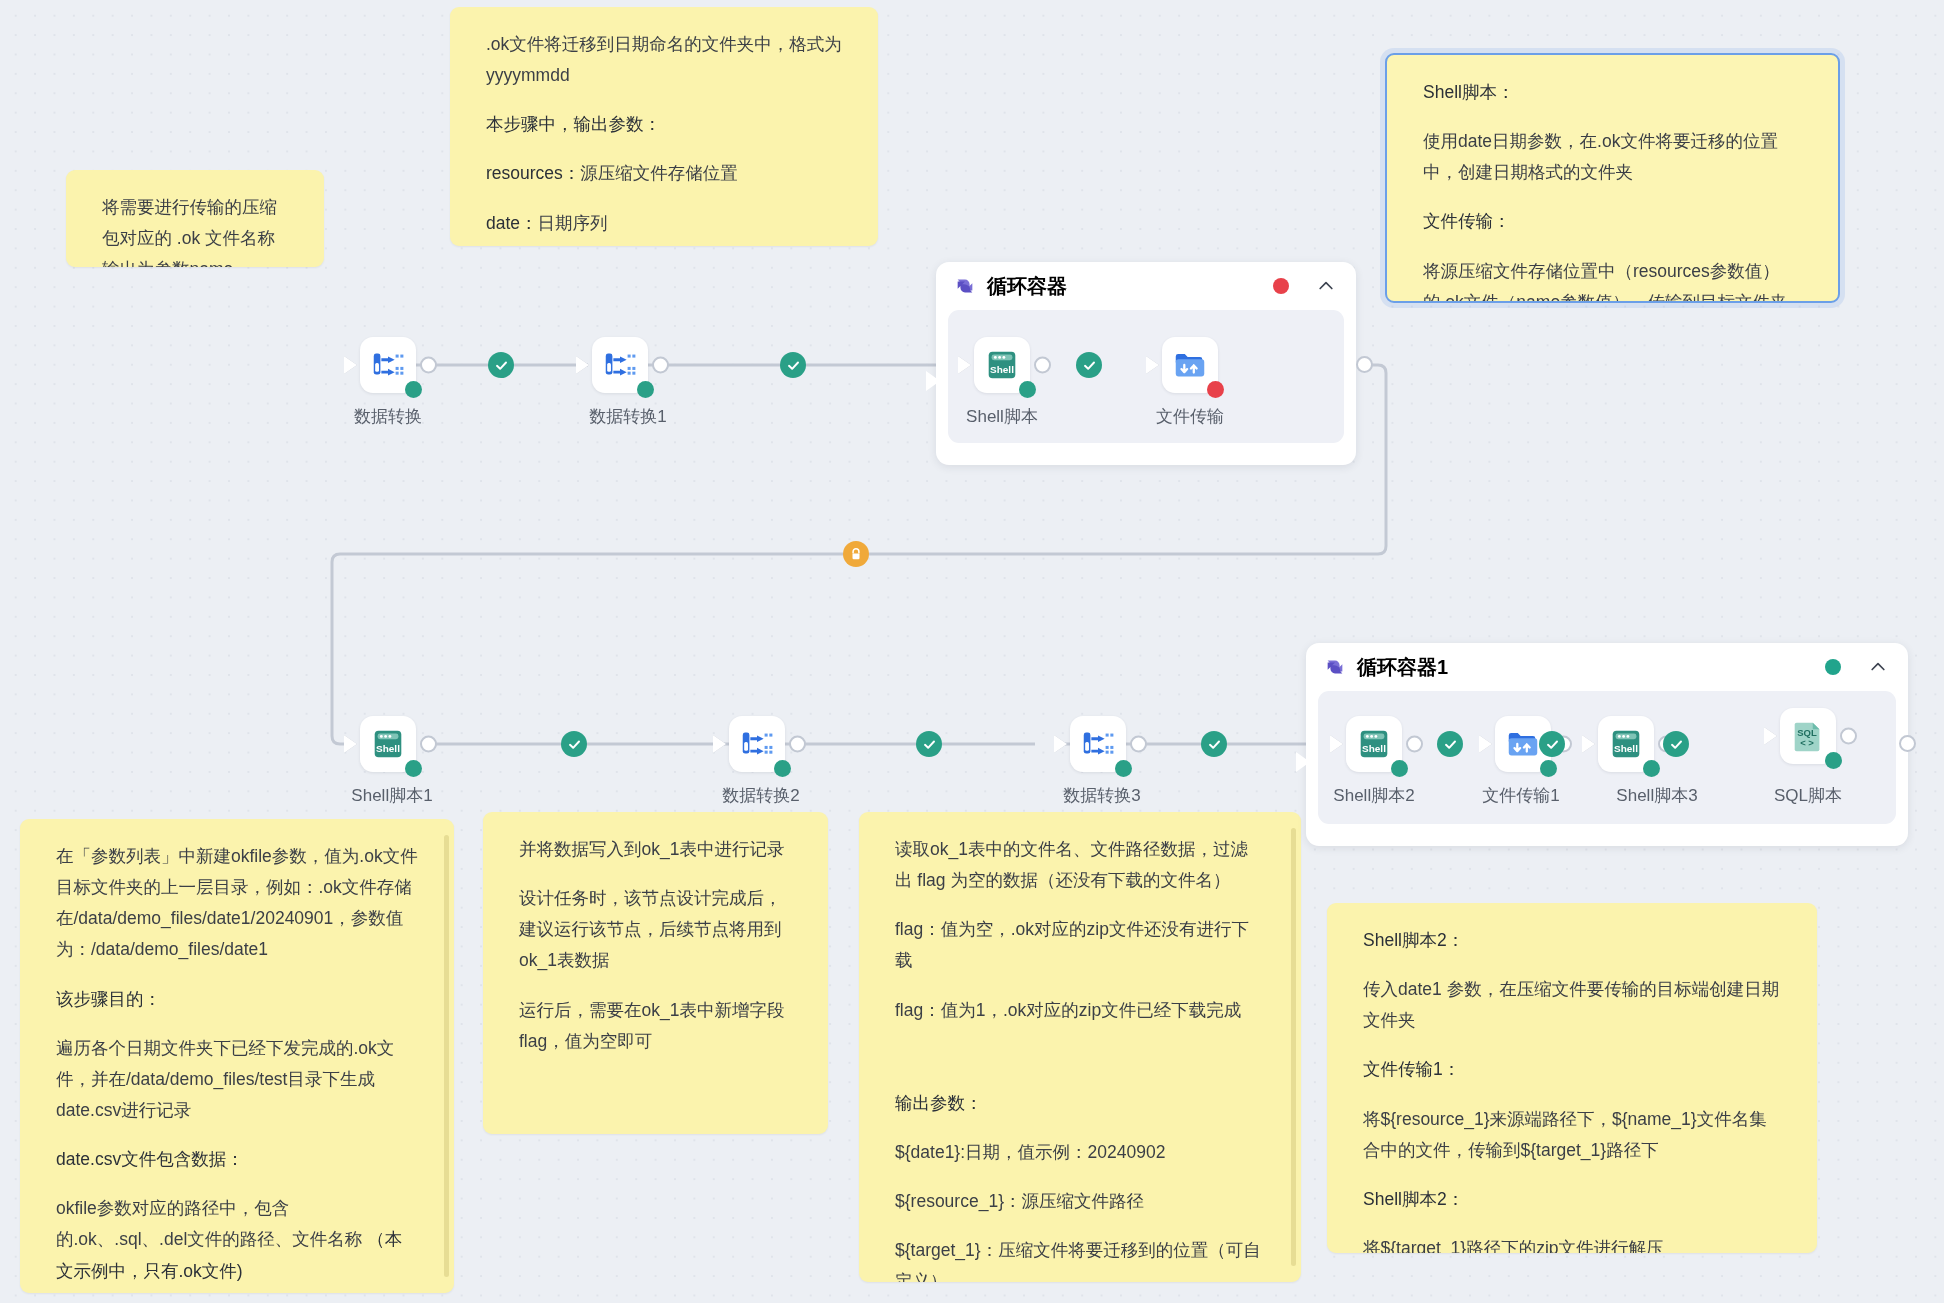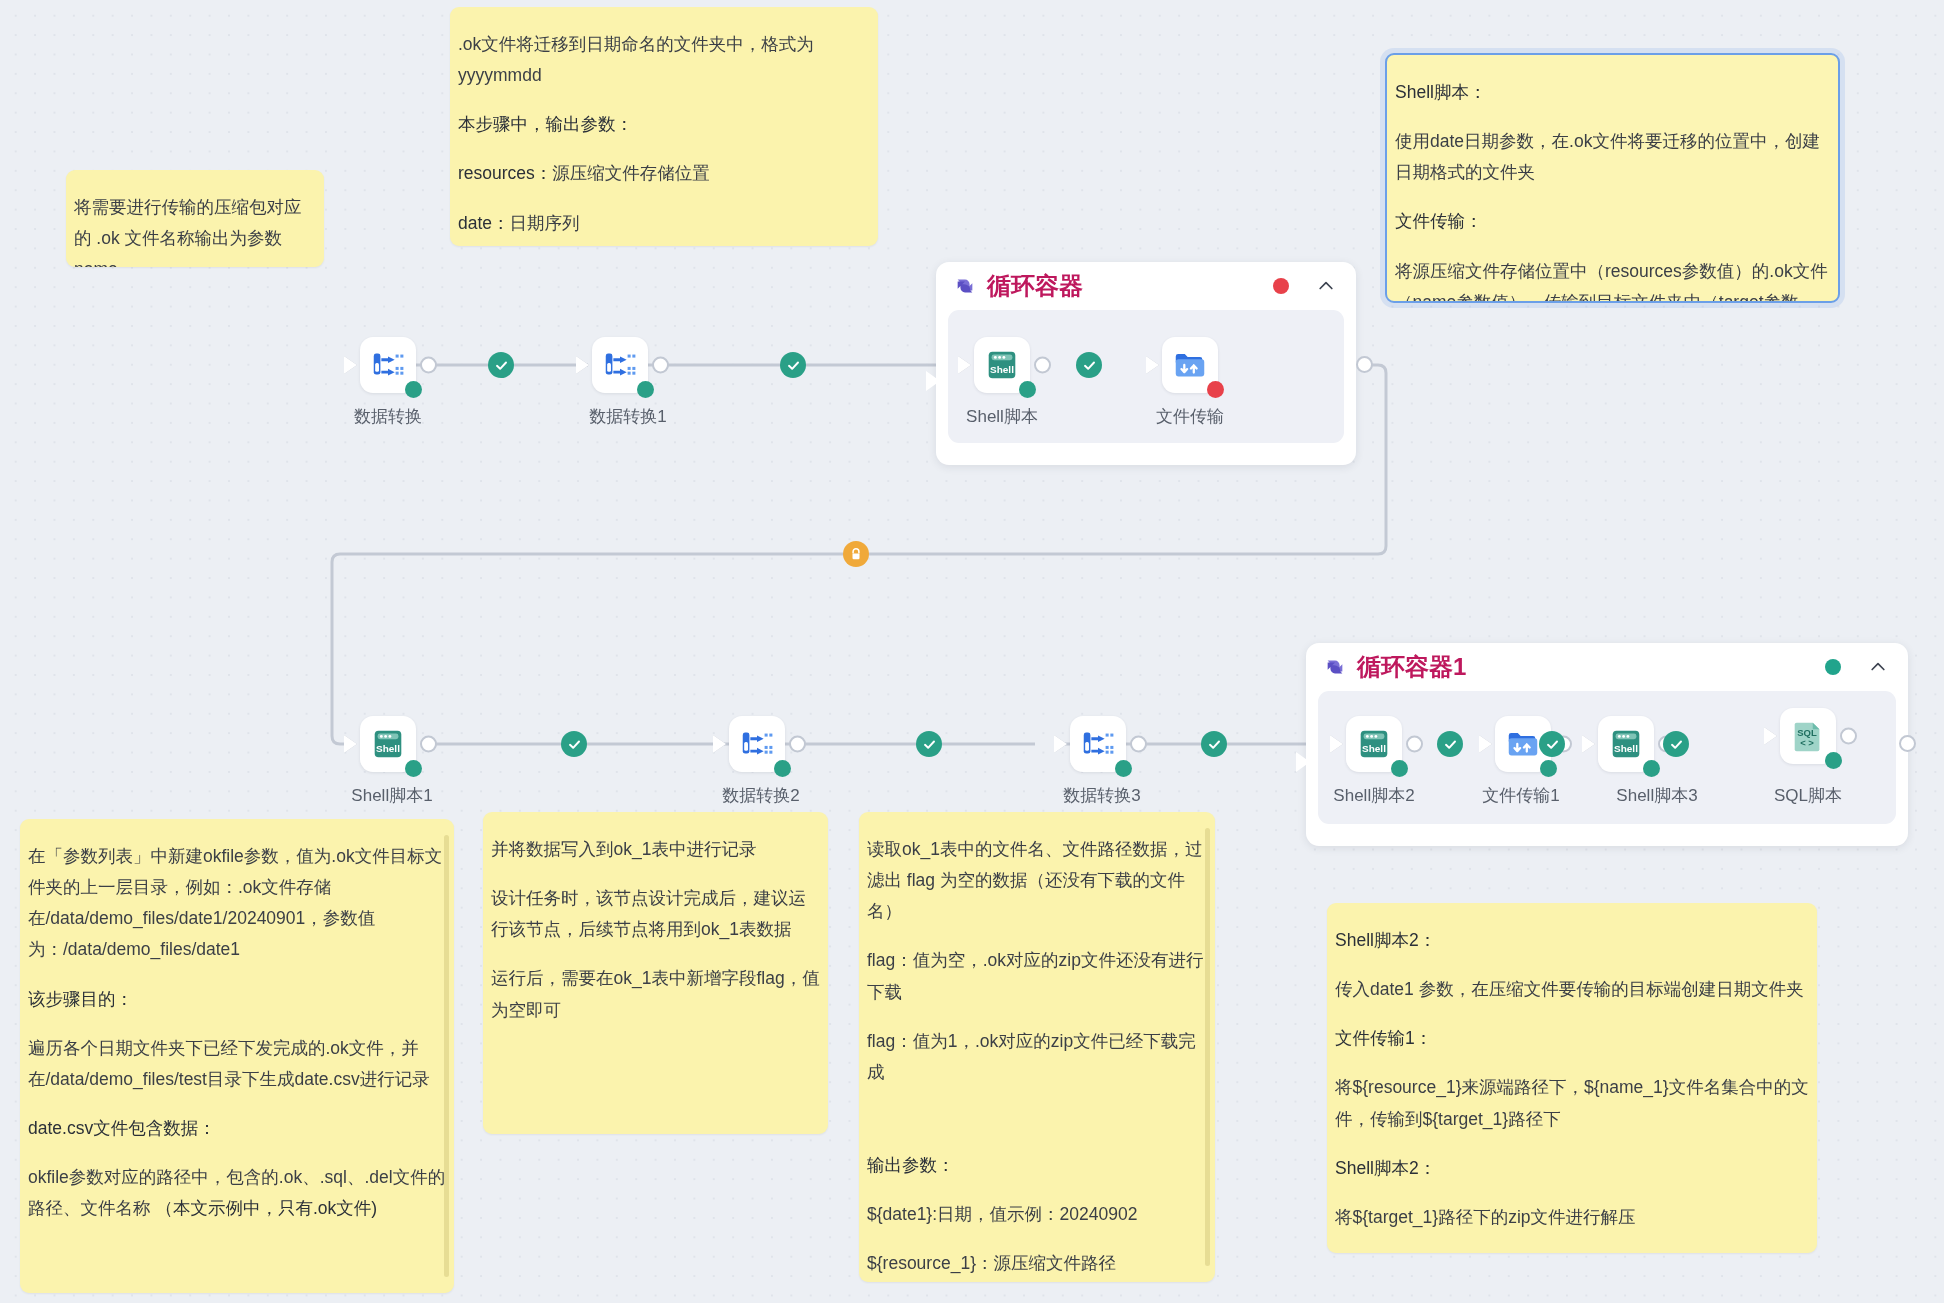--- a/index.html
+++ b/index.html
@@ -17,21 +17,21 @@
       radial-gradient(circle, #dfe3ea 1.4px, transparent 1.5px);
     background-size: 19.4px 19.4px;
     background-position: 6px 6px;
   }
 
   
   .note {
     position: absolute;
     background: #fbf3ad;
     border-radius: 9px;
-    padding: 22px 8px;
+    padding: 22px 36px;
     font-size: 17.5px;
     line-height: 1.78;
     color: #3b3f46;
     overflow: hidden;
     box-shadow: 0 1px 2px rgba(40,50,70,.07);
   }
   .note.selected {
     background: #fcf5b4;
     border: 2px solid #6b9fe8;
     box-shadow: 0 0 0 5px rgba(124,165,231,.20);
@@ -144,21 +144,21 @@
     box-shadow: 0 2px 9px rgba(40,50,70,.10);
     padding: 0;
   }
   .container-head {
     height: 48px;
     display: flex; align-items: center;
     padding: 0 20px 0 18px;
     gap: 11px;
   }
   .container-title {
-    font-size: 24px; font-weight: bold; color: #be185d;
+    font-size: 20px; font-weight: bold; color: #000000;
     white-space: nowrap;
   }
   .container-head .spacer { flex: 1; }
   .head-dot { width: 16px; height: 16px; border-radius: 50%; }
   .head-dot.red { background: #e8414a; }
   .head-dot.green { background: #21a48c; }
   .chevron { width: 20px; height: 20px; margin-left: 16px; }
   .container-body {
     margin: 0 12px 12px 12px;
     background: #eef0f6;
@@ -223,21 +223,21 @@
     <p><span>okfile参数对应的路径中，包含的.ok、.sql、.del文件的路径、文件名称 </span><b>（本文示例中，只有.ok文件)</b></p>
 
   </div>
 
   <div class="note" style="left:483px; top:812px; width:345px; height:322px;">
     <p>并将数据写入到ok_1表中进行记录</p>
     <p>设计任务时，该节点设计完成后，建议运行该节点，后续节点将用到ok_1表数据</p>
     <p>运行后，需要在ok_1表中新增字段flag，值为空即可</p>
   </div>
 
-  <div class="note" style="left:859px; top:812px; width:356px; height:470px;">
+  <div class="note" style="left:859px; top:812px; width:442px; height:470px;">
     <div class="scroll"></div>
     <p>读取ok_1表中的文件名、文件路径数据，过滤出 flag 为空的数据（还没有下载的文件名）</p>
     <p>flag：值为空，.ok对应的zip文件还没有进行下载</p>
     <p>flag：值为1，.ok对应的zip文件已经下载完成</p>
     <p style="height:26px"></p>
     <p class="bold">输出参数：</p>
     <p>${date1}:日期，值示例：20240902</p>
     <p>${resource_1}：源压缩文件路径</p>
     <p>${target_1}：压缩文件将要迁移到的位置（可自定义）</p>
 

